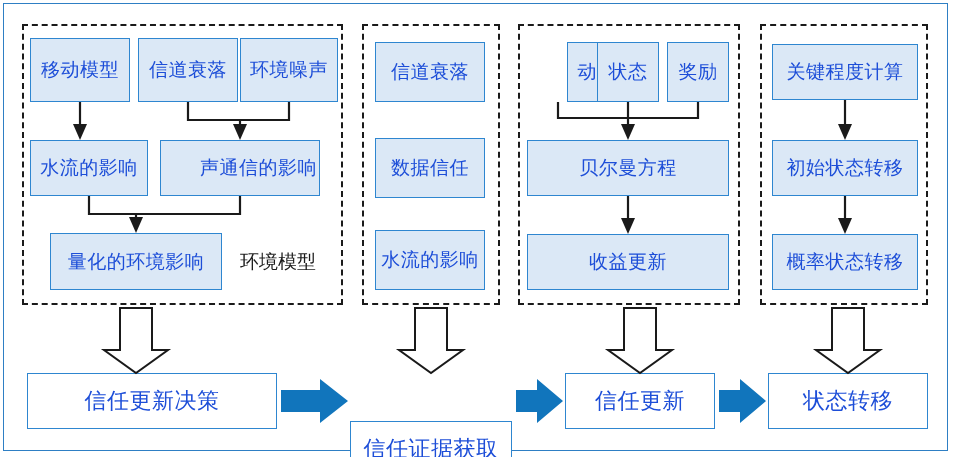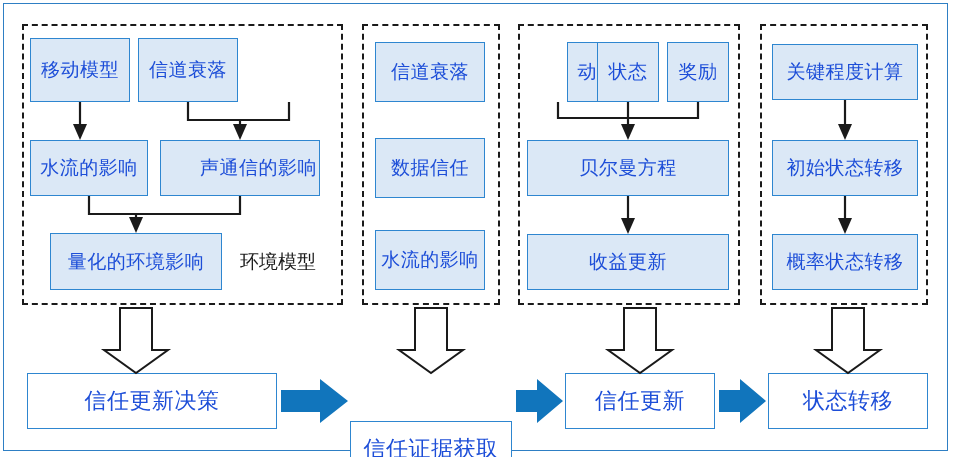--- a/index.html
+++ b/index.html
@@ -86,20 +86,21 @@
 <div id="canvas">
 
   <div id="outer-frame"></div>
 
   <div class="dashed-panel" style="left:22px; top:24px; width:321px; height:281px;"></div>
 
   <div class="node" style="left:30px; top:38px; width:100px; height:64px; font-size:19px;">移动模型</div>
 
   <div class="node" style="left:138px; top:38px; width:100px; height:64px; font-size:19px;">信道衰落</div>
 
+  <div class="node" style="left:240px; top:38px; width:98px; height:64px; font-size:19px;">环境噪声</div>
 
   <div class="node" style="left:30px; top:140px; width:118px; height:56px; font-size:19px;">水流的影响</div>
 
   <div class="node" style="left:160px; top:140px; width:160px; height:56px; font-size:19px;padding-left:37px;">声通信的影响</div>
 
   <div class="node" style="left:50px; top:233px; width:172px; height:57px; font-size:19px;">量化的环境影响</div>
 
   <div class="panel-caption" style="left:240px; top:249px; font-size:19px;">环境模型</div>
 
   <div class="dashed-panel" style="left:362px; top:24px; width:138px; height:281px;"></div>

